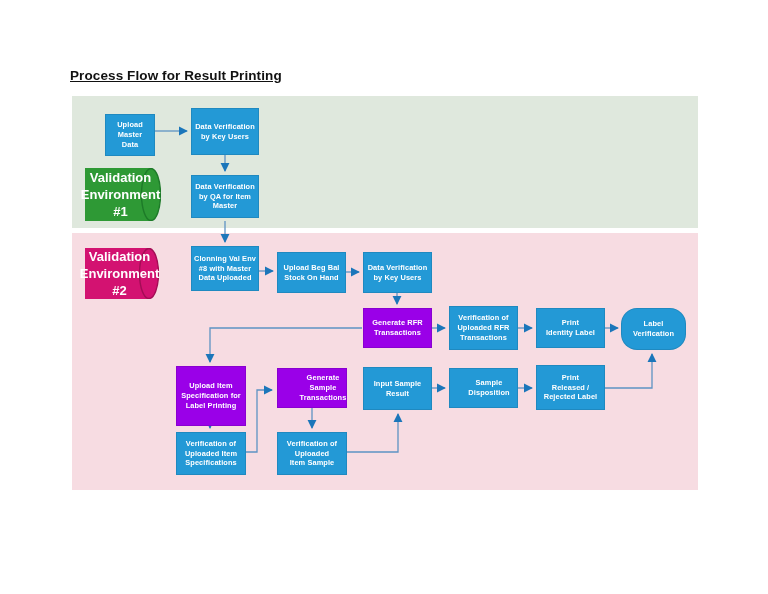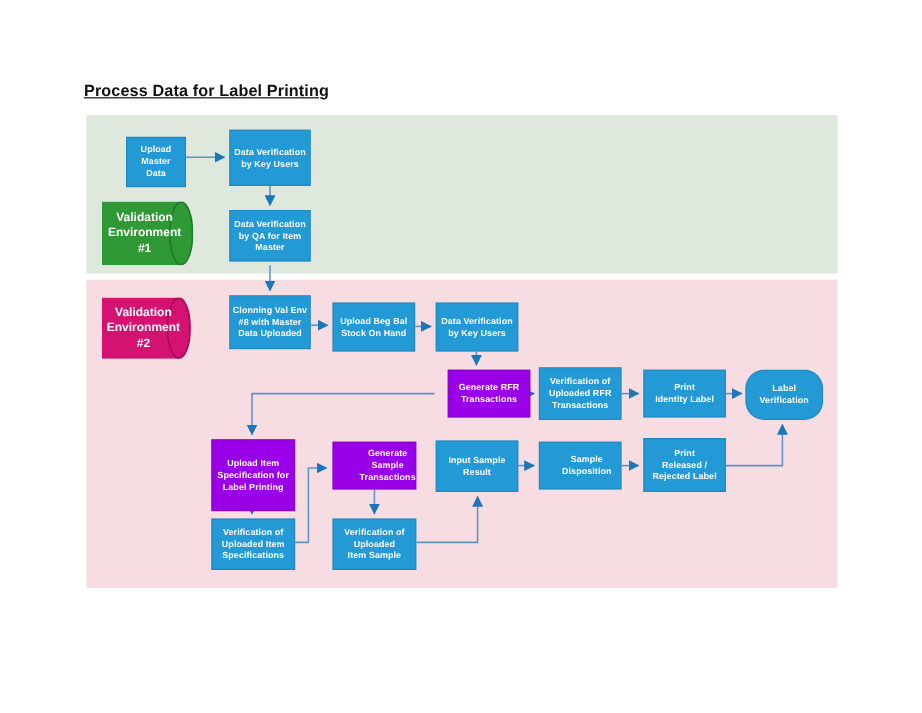--- a/index.html
+++ b/index.html
@@ -11,29 +11,29 @@
   .region-green{top:96px;height:132px;background:#dfe8dd;}
   .region-pink{top:233px;height:257px;background:#f7dce2;}
   .lines{position:absolute;left:0;top:0;pointer-events:none;z-index:2;}
   .node{position:absolute;z-index:3;display:flex;align-items:center;justify-content:center;
         text-align:center;color:#fff;font-weight:bold;font-size:7.4px;line-height:1.32;
         white-space:pre-line;box-sizing:border-box;padding:1px 2px;letter-spacing:.1px;}
   .blue{background:#2399d6;border:1px solid rgba(0,0,0,.10);}
   .purple{background:#9a00e8;border:1px solid rgba(0,0,0,.10);}
   .cyl{position:absolute;z-index:3;}
   .cyl .lbl{position:absolute;left:0;top:0;width:100%;height:100%;display:flex;align-items:center;
-        justify-content:center;text-align:center;color:#fff;font-weight:bold;font-size:10px;
+        justify-content:center;text-align:center;color:#fff;font-weight:bold;font-size:13px;
         line-height:1.32;white-space:pre-line;padding-right:5px;box-sizing:border-box;}
 </style>
 </head>
 <body>
 
 <div class="page">
 
-  <div class="title">Process Data for Label Printing</div>
+  <div class="title">Process Flow for Result Printing</div>
 
   <div class="region region-green"></div>
   <div class="region region-pink"></div>
 
   <svg class="lines" width="768" height="594">
     <defs>
       <marker id="ah" viewBox="0 0 10 10" refX="9" refY="5" markerWidth="7" markerHeight="7" orient="auto-start-reverse">
         <path d="M0 0 L10 5 L0 10 Z" fill="#1b76ba"></path>
       </marker>
     </defs>
@@ -66,21 +66,21 @@
   <div class="node blue" style="left:191px;top:175px;width:68px;height:43px;">Data Verification
 by QA for Item
 Master</div>
   <div class="node blue" style="left:191px;top:246px;width:68px;height:45px;">Clonning Val Env
 #8 with Master
 Data Uploaded</div>
   <div class="node blue" style="left:277px;top:252px;width:69px;height:41px;">Upload Beg Bal
 Stock On Hand</div>
   <div class="node blue" style="left:363px;top:252px;width:69px;height:41px;">Data Verification
 by Key Users</div>
-  <div class="node purple" style="left:363px;top:308px;width:69px;height:40px;margin-left:10px;">Generate RFR
+  <div class="node purple" style="left:363px;top:308px;width:69px;height:40px;">Generate RFR
 Transactions</div>
   <div class="node blue" style="left:449px;top:306px;width:69px;height:44px;">Verification of
 Uploaded RFR
 Transactions</div>
   <div class="node blue" style="left:536px;top:308px;width:69px;height:40px;">Print
 Identity Label</div>
   <div class="node blue" style="left:621px;top:308px;width:65px;height:42px;border-radius:16px;">Label
 Verification</div>
   <div class="node purple" style="left:176px;top:366px;width:70px;height:60px;text-align:center;">Upload Item
 Specification for

